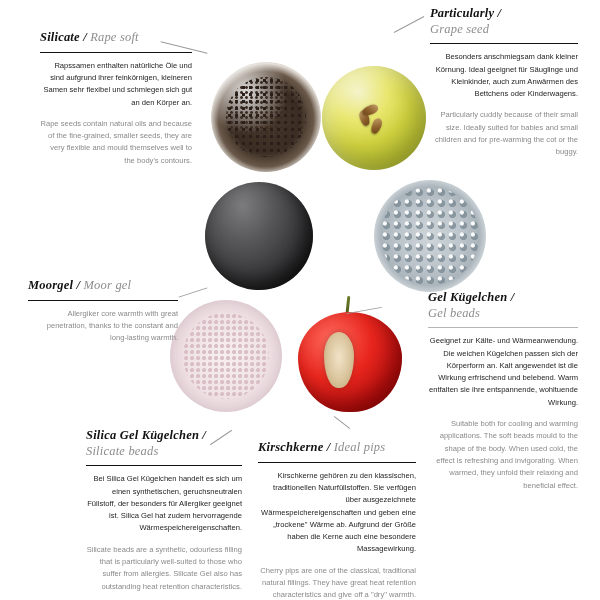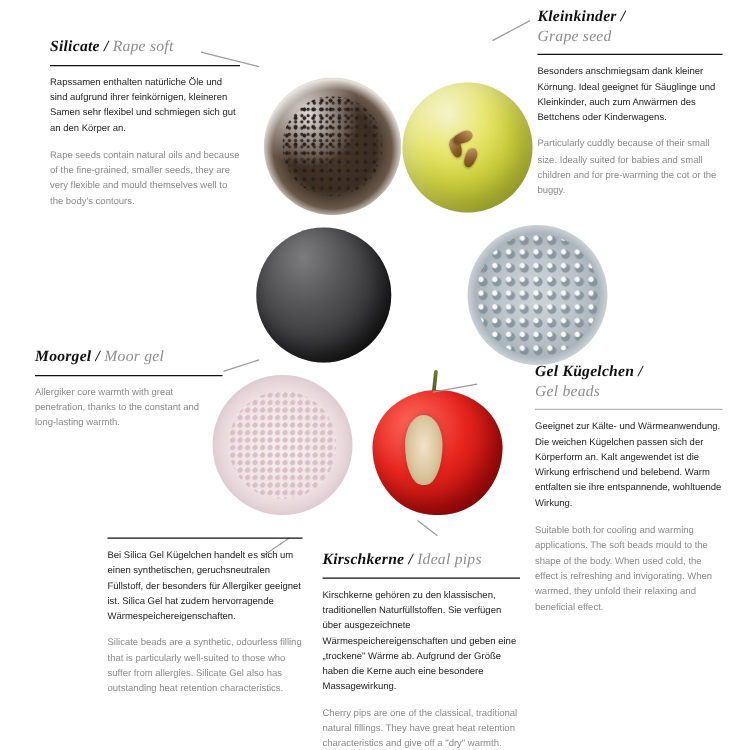--- a/index.html
+++ b/index.html
@@ -39,21 +39,21 @@
   }
   .title .en {
     font-weight: normal;
     color: #8d8d8d;
   }
   .para {
     font-size: 7.6px;
     line-height: 1.62;
     color: #1d1d1d;
     margin: 0 0 9px 0;
-    text-align: left;
+    text-align: right;
   }
   .para.en {
     color: #8a8a8a;
   }
   
   .rule {
     height: 1px;
     background: #111;
     margin: 2px 0 7px 0;
   }
@@ -227,21 +227,21 @@
       <span class="sep"> / </span>
       <span class="en">Rape soft</span>
     </div>
     <div class="rule"></div>
     <p class="para">Rapssamen enthalten natürliche Öle und sind aufgrund ihrer feinkörnigen, kleineren Samen sehr flexibel und schmiegen sich gut an den Körper an.</p>
     <p class="para en">Rape seeds contain natural oils and because of the fine-grained, smaller seeds, they are very flexible and mould themselves well to the body's contours.</p>
   </div>
 
   <div class="block" style="left:430px; top:6px; width:148px;">
     <div class="title">
-      <span>Kleinkinder</span>
+      <span>Particularly</span>
       <span class="sep"> /</span><br>
       <span class="en">Grape seed</span>
     </div>
     <div class="rule"></div>
     <p class="para">Besonders anschmiegsam dank kleiner Körnung. Ideal geeignet für Säuglinge und Kleinkinder, auch zum Anwärmen des Bettchens oder Kinderwagens.</p>
     <p class="para en">Particularly cuddly because of their small size. Ideally suited for babies and small children and for pre-warming the cot or the buggy.</p>
   </div>
 
   <div class="block" style="left:28px; top:278px; width:150px;">
     <div class="title">
@@ -258,20 +258,25 @@
       <span>Gel Kügelchen</span>
       <span class="sep"> /</span><br>
       <span class="en">Gel beads</span>
     </div>
     <div class="rule grey"></div>
     <p class="para">Geeignet zur Kälte- und Wärmeanwendung. Die weichen Kügelchen passen sich der Körperform an. Kalt angewendet ist die Wirkung erfrischend und belebend. Warm entfalten sie ihre entspannende, wohltuende Wirkung.</p>
     <p class="para en">Suitable both for cooling and warming applications. The soft beads mould to the shape of the body. When used cold, the effect is refreshing and invigorating. When warmed, they unfold their relaxing and beneficial effect.</p>
   </div>
 
   <div class="block" style="left:86px; top:428px; width:156px;">
+    <div class="title">
+      <span>Silica Gel Kügelchen</span>
+      <span class="sep"> /</span><br>
+      <span class="en">Silicate beads</span>
+    </div>
     <div class="rule"></div>
     <p class="para">Bei Silica Gel Kügelchen handelt es sich um einen synthetischen, geruchsneutralen Füllstoff, der besonders für Allergiker geeignet ist. Silica Gel hat zudem hervorragende Wärmespeichereigenschaften.</p>
     <p class="para en">Silicate beads are a synthetic, odourless filling that is particularly well-suited to those who suffer from allergies. Silicate Gel also has outstanding heat retention characteristics.</p>
   </div>
 
   <div class="block" style="left:258px; top:440px; width:158px;">
     <div class="title">
       <span>Kirschkerne</span>
       <span class="sep"> / </span>
       <span class="en">Ideal pips</span>

